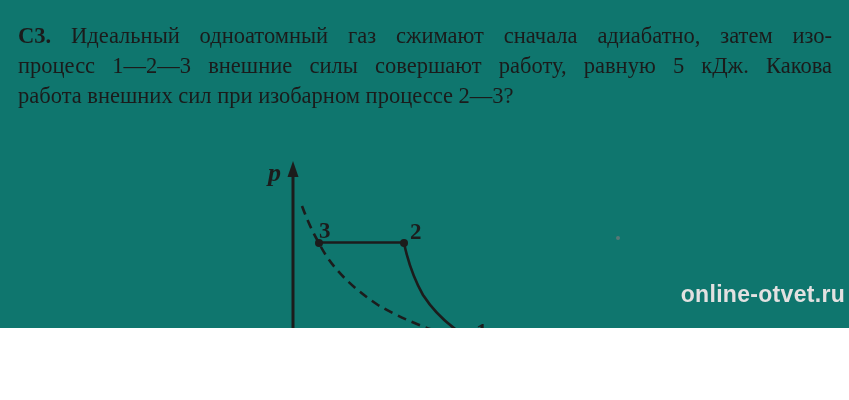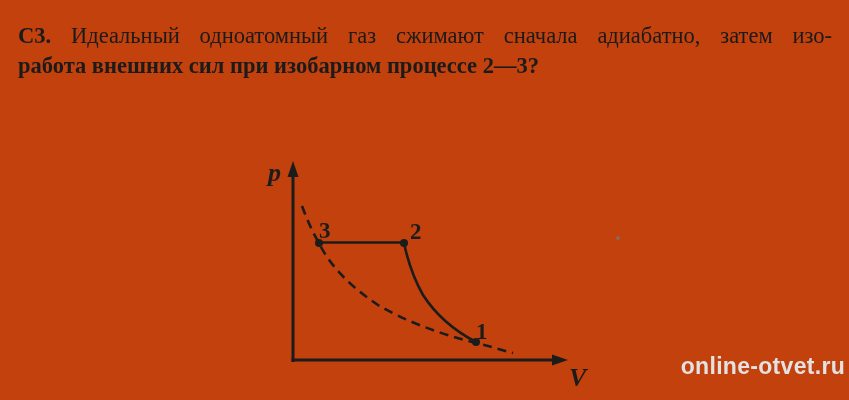--- a/index.html
+++ b/index.html
@@ -1,20 +1,20 @@
 <!DOCTYPE html>
 <html><head>
 <meta charset="utf-8">
 <style>
   html, body { margin: 0; padding: 0; }
   .page {
     position: relative;
     width: 849px;
-    height: 400px;
-    background: #c2410c;
+    height: 328px;
+    background: #0f766e;
     overflow: hidden;
     font-family: "Liberation Serif", serif;
   }
   .problem {
     position: absolute;
     left: 18px;
     top: 21px;
     width: 814px;
     color: #1b1b1b;
     font-size: 22.5px;
@@ -22,21 +22,20 @@
   }
   .pline {
     display: block;
     text-align: justify;
     text-align-last: justify;
     white-space: normal;
   }
   .pline.last {
     text-align: right;
     text-align-last: left;
-    font-weight: bold;
   }
   .bold { font-weight: bold; }
   .figure {
     position: absolute;
     left: 0;
     top: 0;
   }
   .figure text {
     font-family: "Liberation Serif", serif;
     fill: #1c1c1c;
@@ -62,20 +61,21 @@
     user-select: none;
   }
 </style>
 </head>
 <body>
 
 <div class="page">
 
   <div class="problem">
     <span class="pline"><span class="bold">С3.</span> <span>Идеальный одноатомный газ сжимают сначала адиабатно, затем изо-</span></span>
+    <span class="pline">процесс 1—2—3 внешние силы совершают работу, равную 5 кДж. Какова</span>
     <span class="pline last">работа внешних сил при изобарном процессе 2—3?</span>
   </div>
 
   <svg class="figure" width="849" height="400" viewBox="0 0 849 400" xmlns="http://www.w3.org/2000/svg">
 
     <g>
       <line x1="293" y1="362" x2="293" y2="174" stroke="#1c1c1c" stroke-width="3"></line>
       <polygon points="293,161 287.5,177 298.5,177" fill="#1c1c1c"></polygon>
     </g>
 

